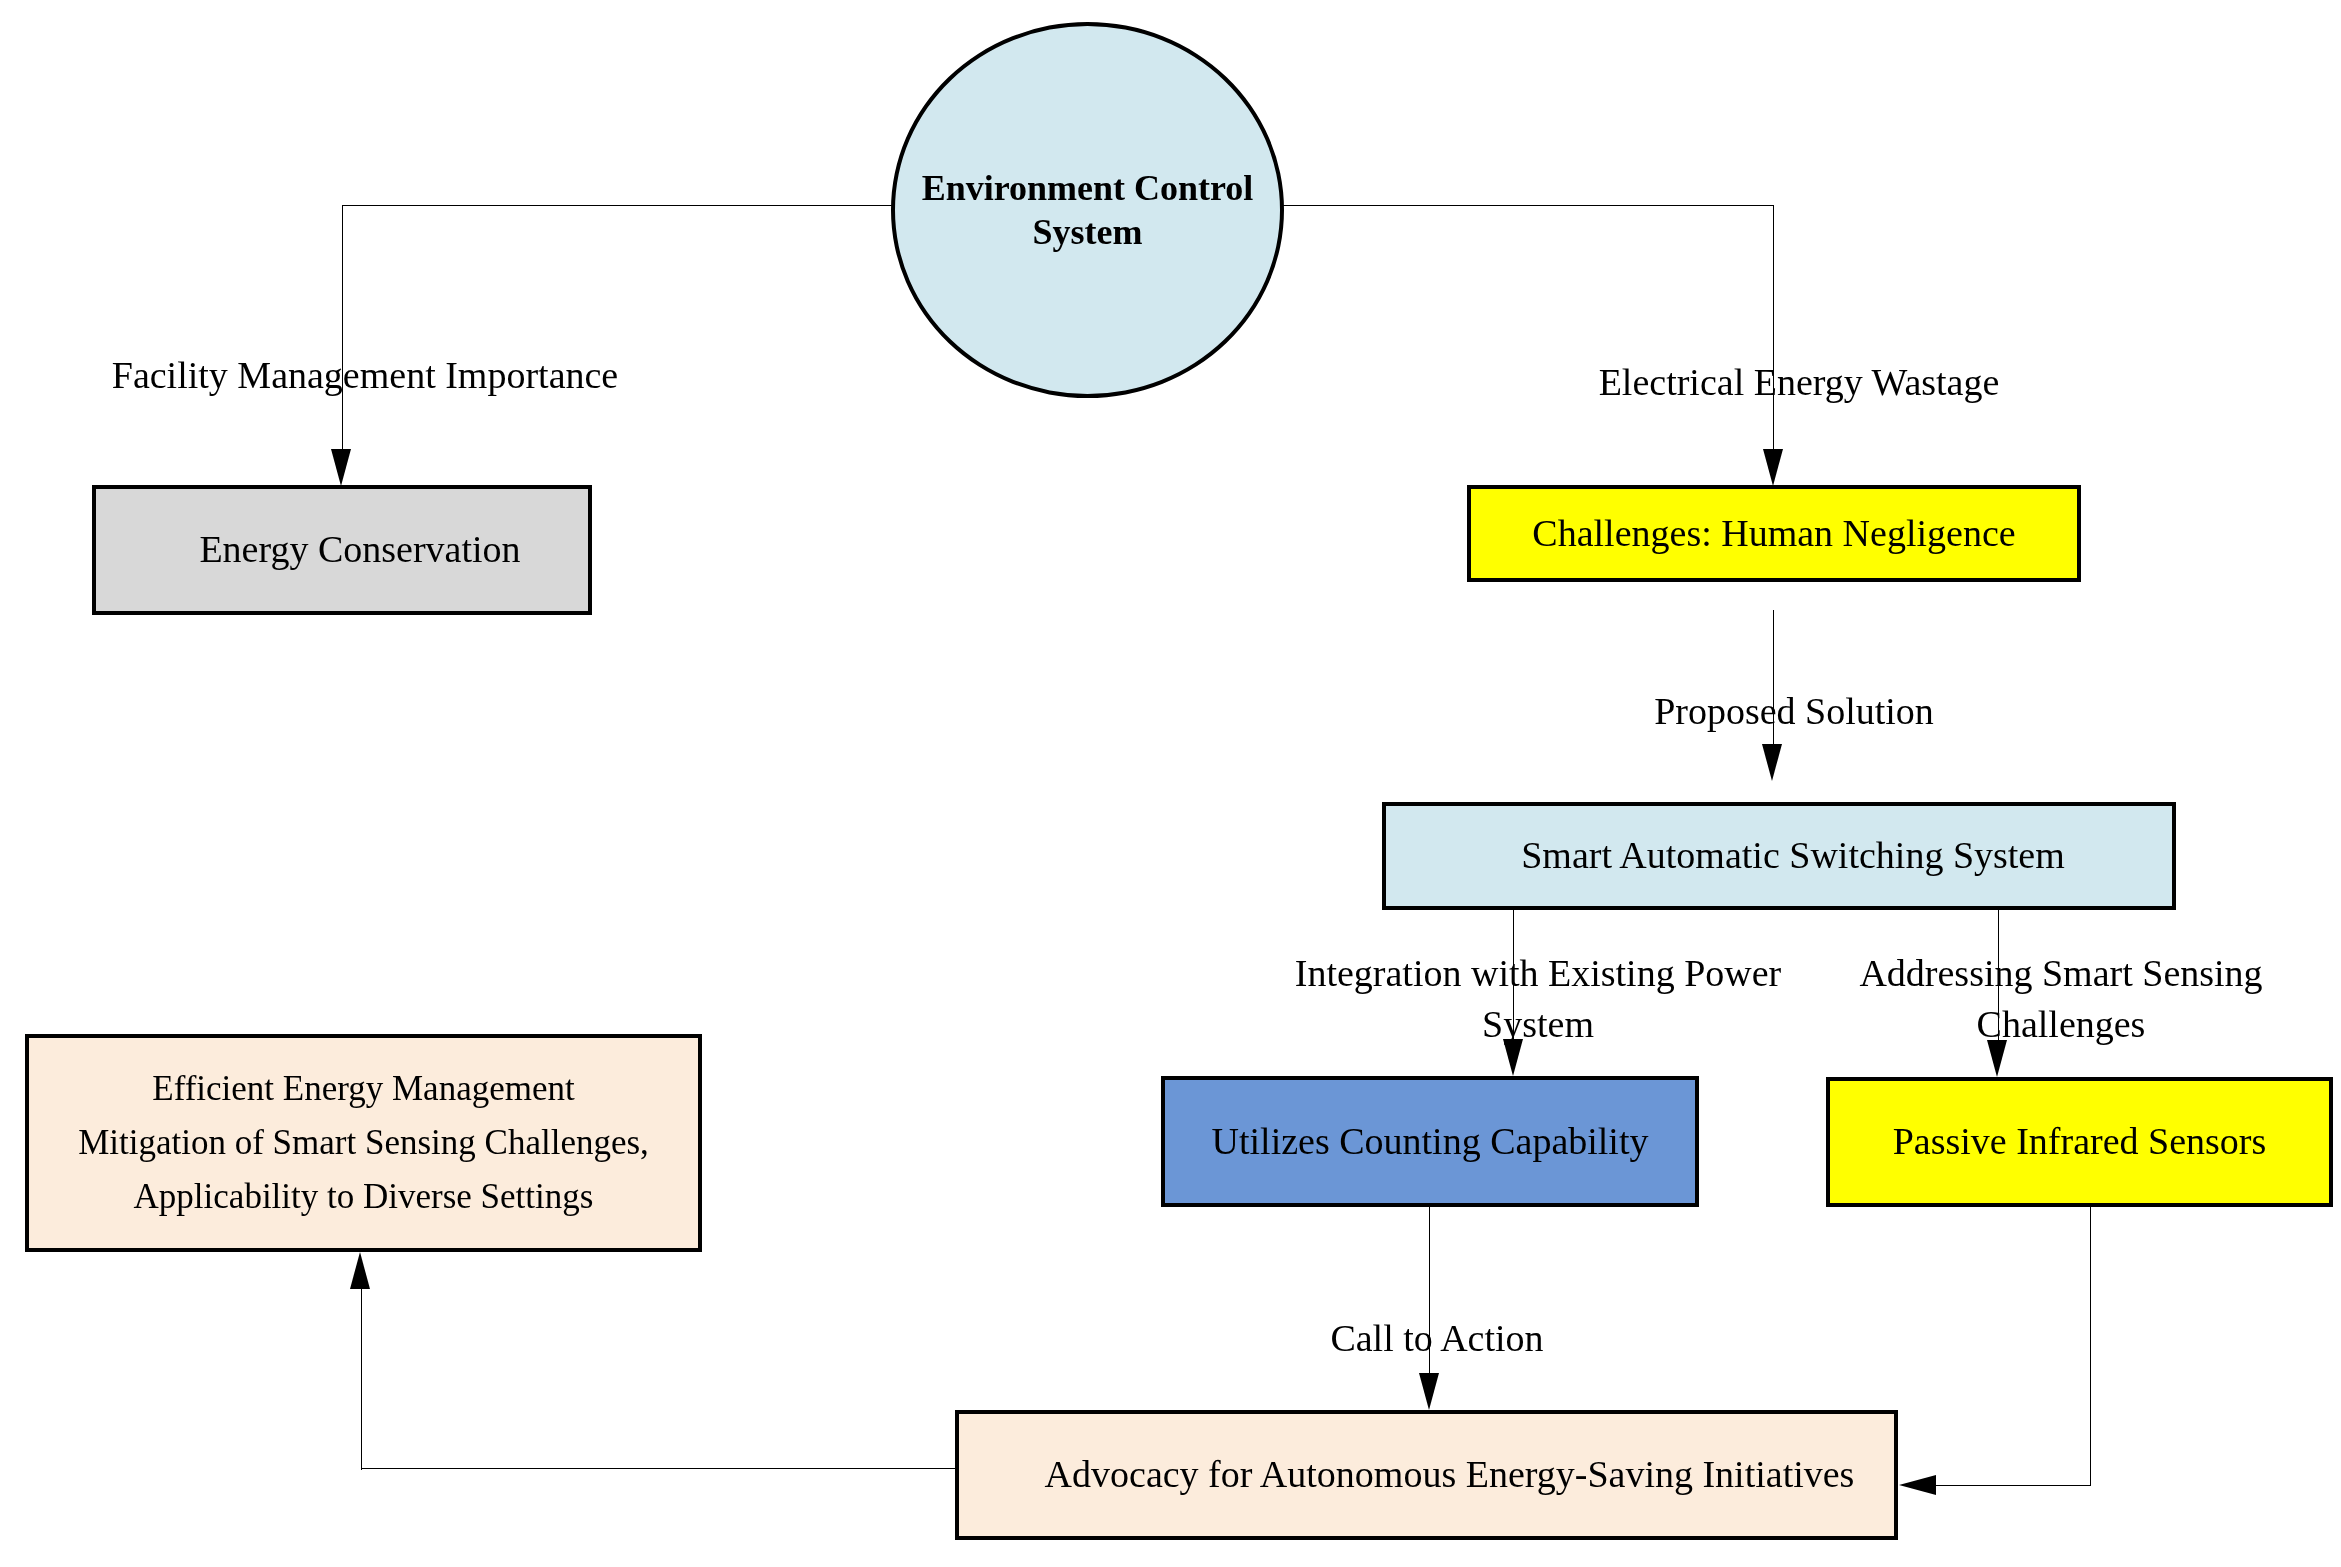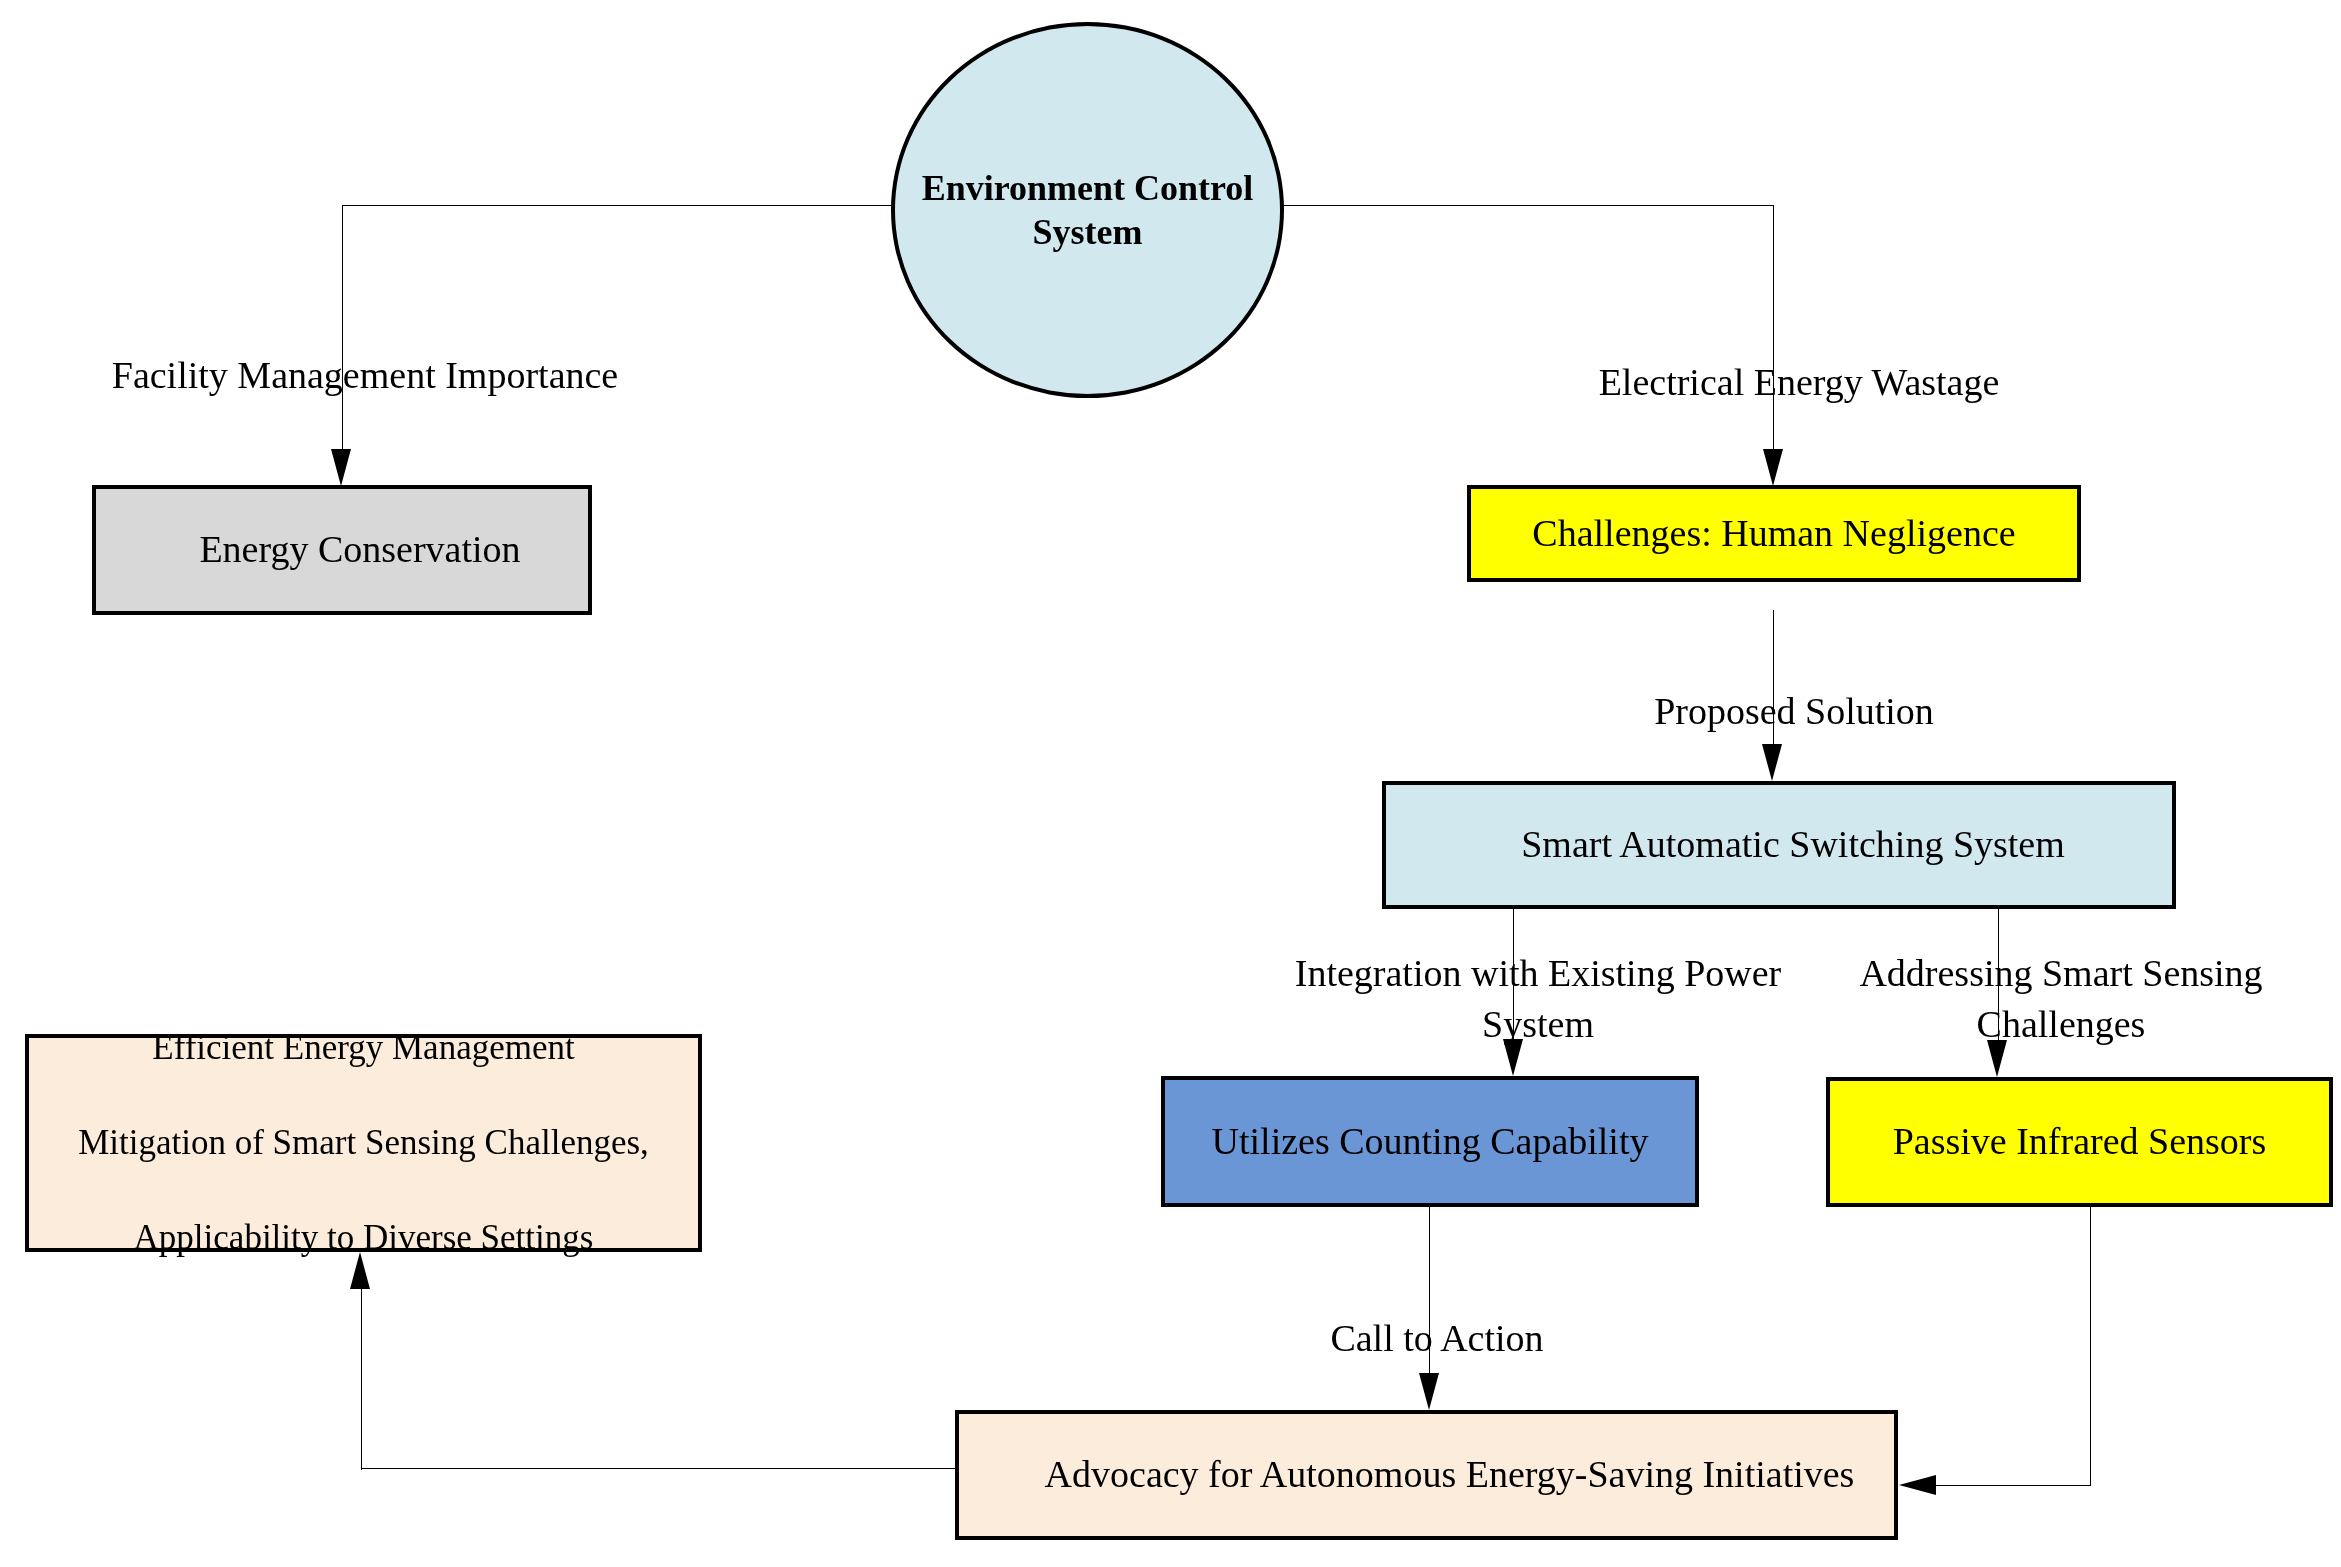--- a/index.html
+++ b/index.html
@@ -37,21 +37,21 @@
     text-align: center;
     font-size: 36px;
     font-weight: bold;
     line-height: 44px;
     background: #d2e8ef;
   }
   .fill-lightblue { background: #d2e8ef; }
   .fill-gray      { background: #d8d8d8; }
   .fill-yellow    { background: #ffff00; }
   .fill-blue      { background: #6b96d6; }
-  .fill-peach     { background: #fcecdc; gap: 41px; }
+  .fill-peach     { background: #fcecdc; }
 
   #node-outcomes {
     font-size: 35px;
     line-height: 54px;
     flex-direction: column;
   }
 
   
   .edge-h, .edge-v { position: absolute; background: #000000; }
   .edge-h { height: 1.3px; }
@@ -137,21 +137,21 @@
 
   <div class="node-ellipse" id="node-root" style="left:891px; top:22px; width:393px; height:376px;">
     <div>Environment Control</div>
     <div>System</div>
   </div>
 
   <div class="node fill-gray" style="left:92px; top:485px; width:500px; height:130px;padding-left:36px;">Energy Conservation</div>
 
   <div class="node fill-yellow" style="left:1467px; top:485px; width:614px; height:97px;">Challenges: Human Negligence</div>
 
-  <div class="node fill-lightblue" style="left:1382px; top:781px; width:794px; height:128px;padding-left:28px;">Smart Automatic Switching System</div>
+  <div class="node fill-lightblue" style="left:1382px; top:802px; width:794px; height:108px;padding-left:28px;">Smart Automatic Switching System</div>
 
   <div class="node fill-blue" style="left:1161px; top:1076px; width:538px; height:131px;">Utilizes Counting Capability</div>
 
   <div class="node fill-yellow" style="left:1826px; top:1077px; width:507px; height:130px;">Passive Infrared Sensors</div>
 
   <div class="node fill-peach" style="left:955px; top:1410px; width:943px; height:130px;padding-left:46px;">Advocacy for Autonomous Energy-Saving Initiatives</div>
 
   <div class="node fill-peach" id="node-outcomes" style="left:25px; top:1034px; width:677px; height:218px;">
     <div>Efficient Energy Management</div>
     <div>Mitigation of Smart Sensing Challenges,</div>

